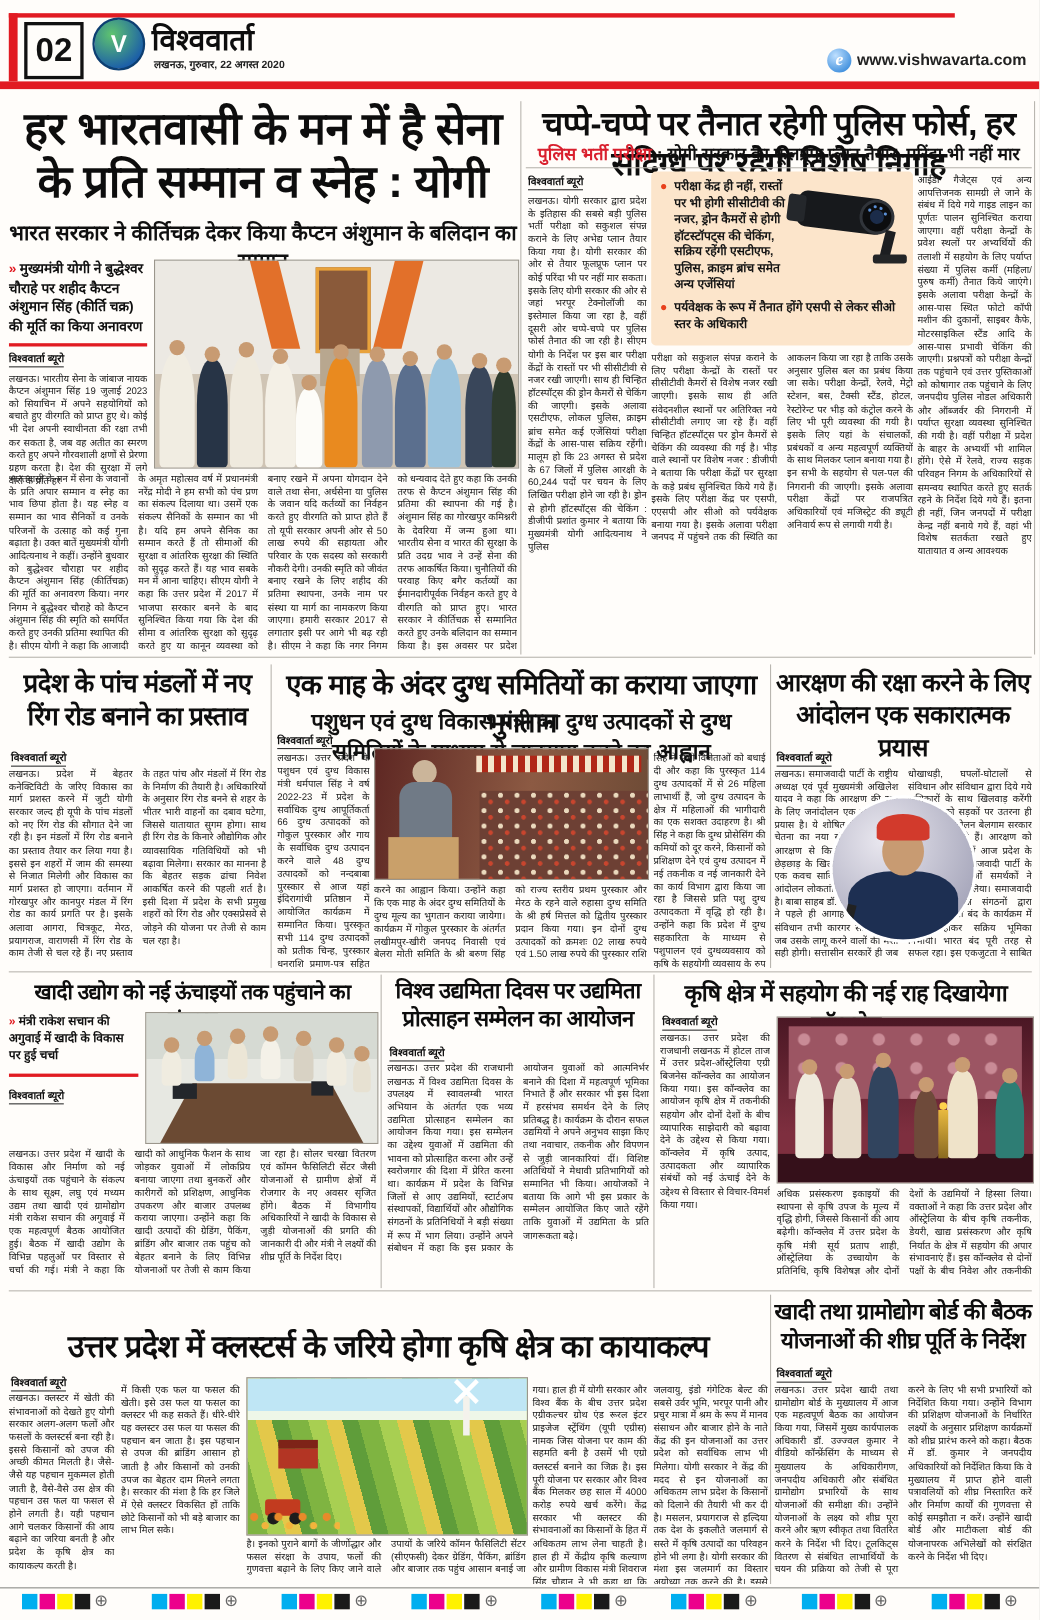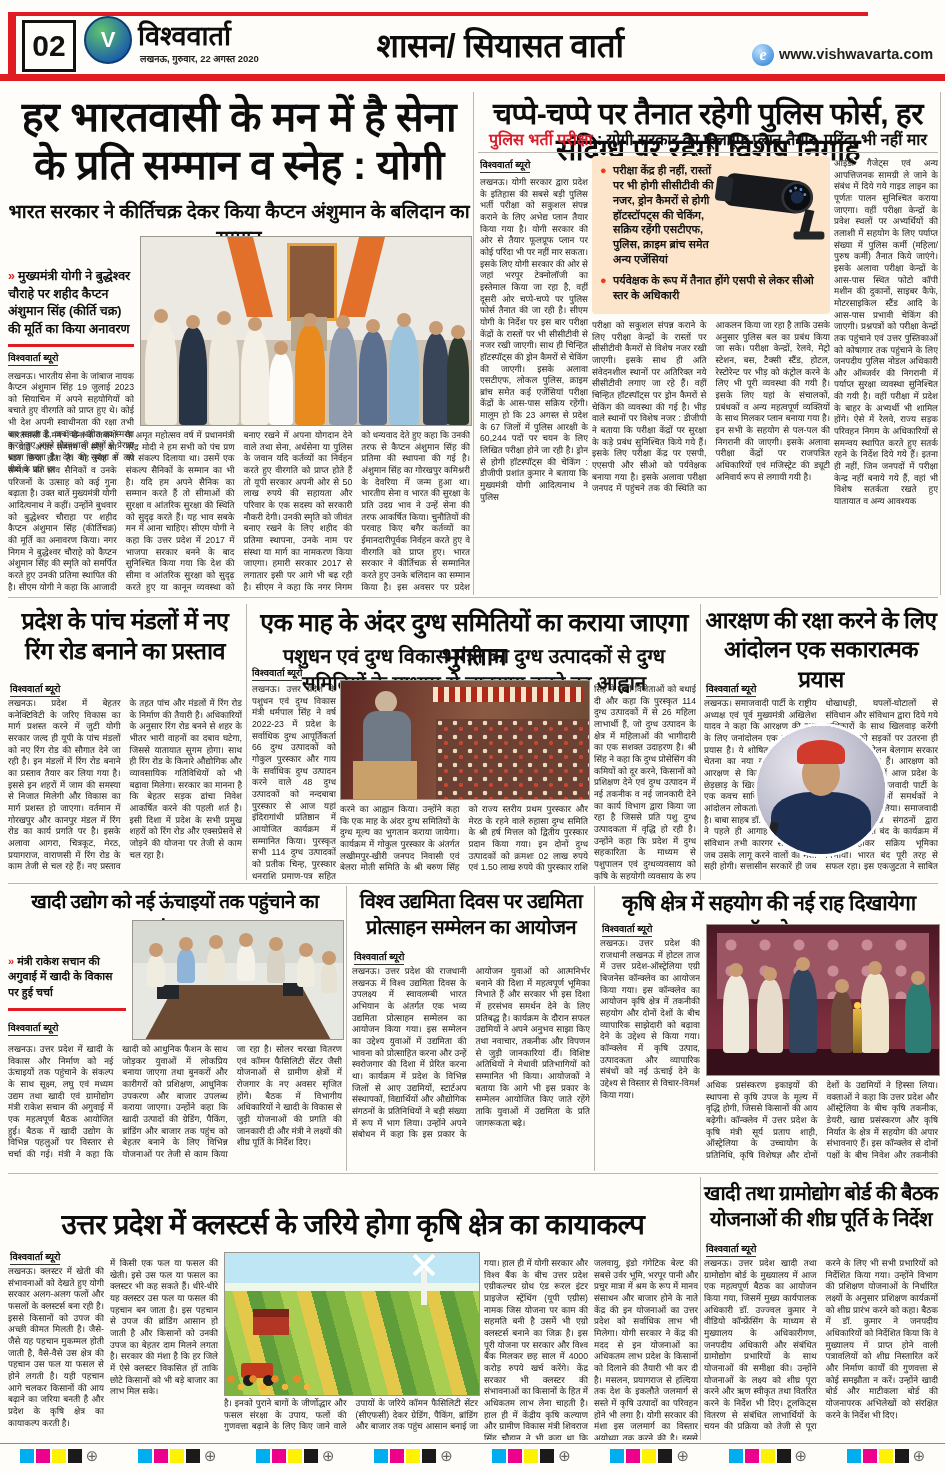--- a/index.html
+++ b/index.html
@@ -11,21 +11,21 @@
   .byline{font-weight:bold;font-size:9.5px;color:#111;}
   .byline span{display:inline-block;border-bottom:1.5px solid #333;padding-bottom:1px;}
   .vline{background:#b9b6b0;width:1px;}
   .hline{background:#b9b6b0;height:1px;}
   .red{background:#e11b22;}
   .sub{font-weight:700;text-align:center;color:#101010;}
   .ph{position:absolute;overflow:hidden;background:#cfc8bd;border:1px solid #9b968c;}
   .pn{position:absolute;bottom:0;border-radius:42% 42% 4px 4px;}
   .pn::before{content:"";position:absolute;top:-12px;left:50%;transform:translateX(-50%);
               width:14px;height:14px;border-radius:50%;background:#c89b72;}
-  .quote{font-weight:bold;font-size:12.5px;line-height:1.4;color:#101010;margin-top:32px;}
+  .quote{font-weight:bold;font-size:12.5px;line-height:1.4;color:#101010;}
   .qmark{color:#e11b22;font-weight:800;margin-right:3px;}
   .bull{position:relative;padding-left:13px;font-weight:bold;font-size:11px;line-height:1.35;color:#141414;margin-bottom:6px;}
   .bull .b{position:absolute;left:0;top:0;color:#e8401c;font-size:11px;}
   .cmyk-row{position:absolute;left:0;top:1448px;width:945px;display:flex;justify-content:space-around;align-items:center;}
   .cmyk-group{display:flex;gap:2px;align-items:center;}
   .cmyk-group .sw{width:14px;height:14px;display:inline-block;}
   .cmyk-group .reg{font-size:15px;color:#666;margin-left:2px;line-height:1;}
   .kicker-bar{background:#fbd49e;color:#8f1a06;font-weight:800;text-align:center;}
   .logo-circle{width:44px;height:44px;border-radius:50%;background:radial-gradient(circle at 35% 30%,#5fc46f,#1c5fa8 75%);
                display:flex;align-items:center;justify-content:center;color:#fff;font-weight:800;font-size:22px;border:2px solid #0d3f72;}
@@ -42,21 +42,20 @@
   <div class="abs red" style="left:8px;top:12px;width:8px;height:62px;"></div>
   <div class="abs red" style="left:0;top:74px;width:945px;height:7px;"></div>
 
   <div class="abs" style="left:22px;top:20px;width:48px;height:46px;border:3px solid #111;display:flex;align-items:center;justify-content:center;font-size:30px;font-weight:800;color:#111;">02</div>
 
   <div class="abs logo-circle" style="left:84px;top:16px;">V</div>
 
   <div class="abs" style="left:138px;top:16px;font-size:27px;font-weight:800;color:#0d0d0d;">विश्ववार्ता</div>
   <div class="abs" style="left:140px;top:52px;font-size:9.5px;font-weight:bold;color:#222;">लखनऊ,   गुरुवार, 22 अगस्त 2020</div>
 
-  <div class="abs hl" style="left:300px;top:22px;width:400px;font-size:33px;">शासन/ सियासत वार्ता</div>
 
   <div class="abs" style="left:752px;top:44px;font-size:14.5px;font-weight:bold;color:#222;">
     <span class="e-icon">e</span><span>www.vishwavarta.com</span>
   </div>
 
   <div class="abs hl" style="left:8px;top:94px;width:462px;font-size:41px;line-height:1.17;">हर भारतवासी के मन में है सेना के प्रति सम्मान व स्नेह : योगी</div>
   <div class="abs sub" style="left:8px;top:198px;width:462px;font-size:19px;">भारत सरकार ने कीर्तिचक्र देकर किया कैप्टन अंशुमान के बलिदान का सम्मान</div>
 
   <div class="abs" style="left:8px;top:236px;width:126px;height:358px;overflow:hidden;">
     <div class="quote"><span class="qmark">»</span><span>मुख्यमंत्री योगी ने बुद्धेश्वर चौराहे पर शहीद कैप्टन अंशुमान सिंह (कीर्ति चक्र) की मूर्ति का किया अनावरण</span></div>

